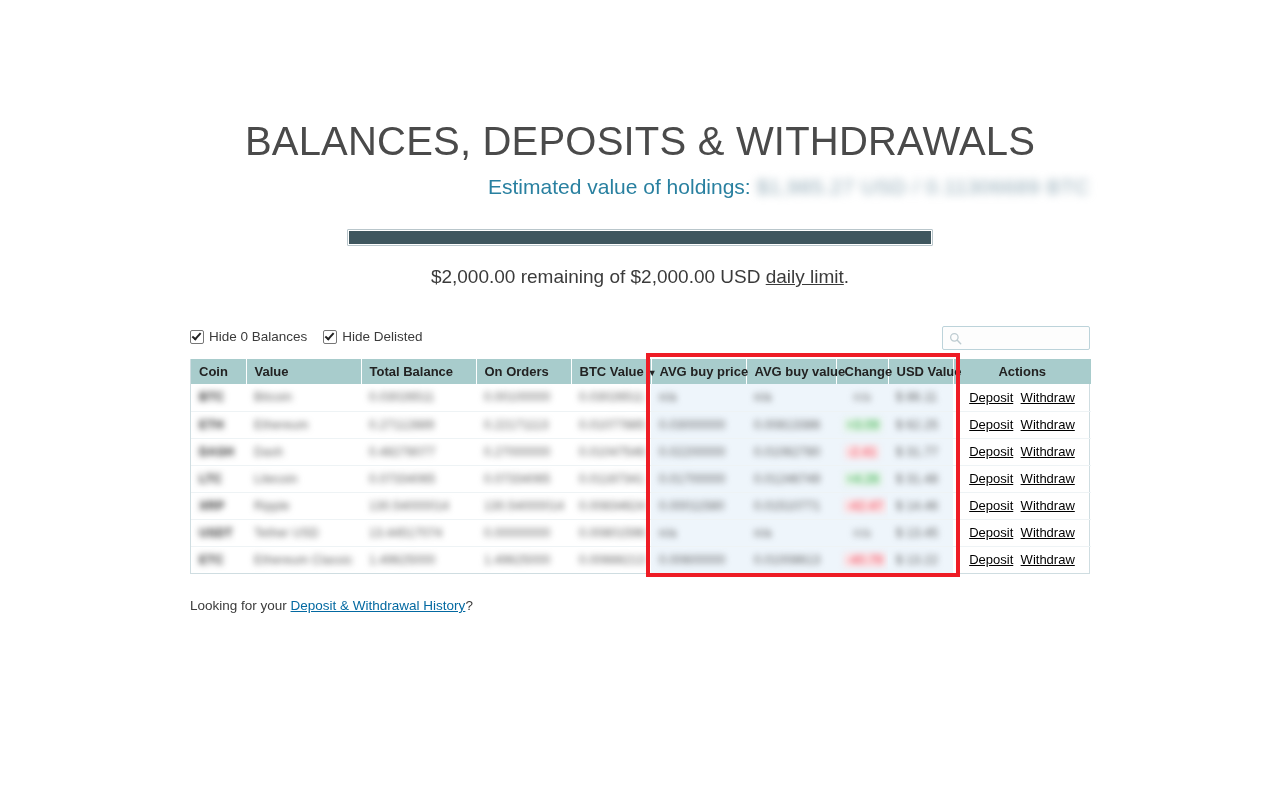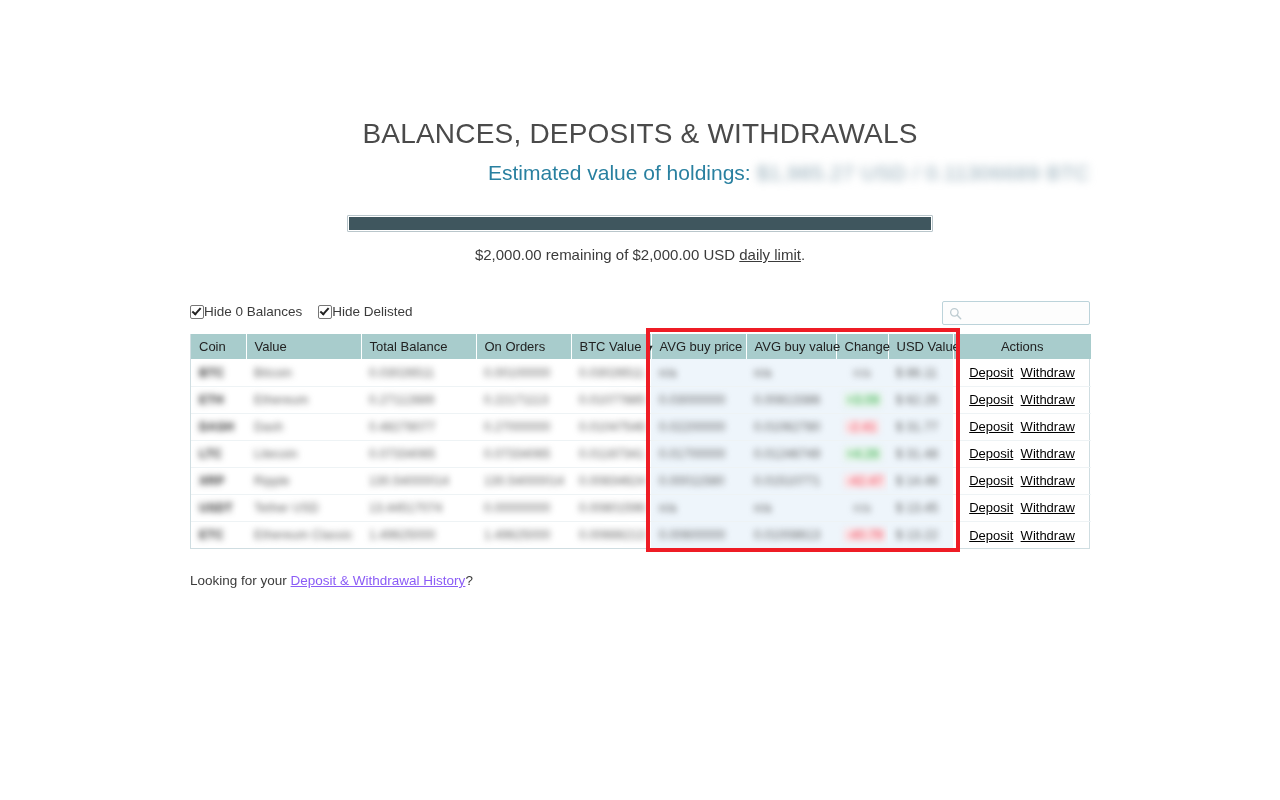--- a/index.html
+++ b/index.html
@@ -19,21 +19,21 @@
 
   .page {
     width: 900px;
     margin: 0 auto;
     padding-top: 118px;
     position: relative;
   }
 
   
   .page-title {
-    font-size: 28px;
+    font-size: 40px;
     font-weight: 400;
     color: #4a4a4a;
     text-align: center;
     margin: 0;
     letter-spacing: 0.2px;
     line-height: 1.15;
   }
   .holdings-line {
     text-align: right;
     font-size: 21px;
@@ -65,22 +65,22 @@
     padding: 1px;
     box-sizing: border-box;
     border-radius: 1px;
   }
   .progress-inner {
     height: 100%;
     background: #3f565e;
     border-radius: 0;
   }
   .limit-text {
-    margin-top: 14px;
-    font-size: 15px;
+    margin-top: 20px;
+    font-size: 19px;
     color: #3b3b3b;
   }
   .limit-text a {
     color: #3b3b3b;
     text-decoration: underline;
   }
 
   
   .controls {
     margin-top: 38px;
@@ -93,20 +93,21 @@
     top: 3px;
     display: flex;
     align-items: center;
     gap: 16px;
     font-size: 13.5px;
     color: #3b3b3b;
   }
   .cb-item {
     display: flex;
     align-items: center;
+    gap: 5px;
     cursor: pointer;
   }
   .cb-box {
     width: 12px;
     height: 12px;
     border: 1px solid #767676;
     background: #ffffff;
     display: inline-block;
     position: relative;
     border-radius: 2px;
@@ -165,21 +166,21 @@
   table.balances {
     width: 100%;
     border-collapse: collapse;
     font-size: 12px;
     table-layout: fixed;
   }
   table.balances thead th {
     background: #a8cccc;
     color: #222222;
     font-size: 13px;
-    font-weight: normal;
+    font-weight: bold;
     height: 25px;
     padding: 0 8px;
     box-sizing: border-box;
     border-right: 1px solid #ffffff;
     white-space: nowrap;
   }
   table.balances thead th:last-child { border-right: none; }
   th.ta-l, td.ta-l { text-align: left; }
   th.ta-r, td.ta-r { text-align: left; }
   th.ta-c, td.ta-c { text-align: center; }
@@ -242,21 +243,21 @@
     box-sizing: border-box;
     z-index: 20;
   }
 
   .after-table {
     margin-top: 24px;
     font-size: 13.5px;
     color: #3b3b3b;
   }
   .after-table a {
-    color: #8b5cf6;
+    color: #0369a1;
   }
 </style>
 </head>
 <body>
 
 <div class="page">
 
   <h1 class="page-title">BALANCES, DEPOSITS &amp; WITHDRAWALS</h1>
 
   <div class="holdings-line">

